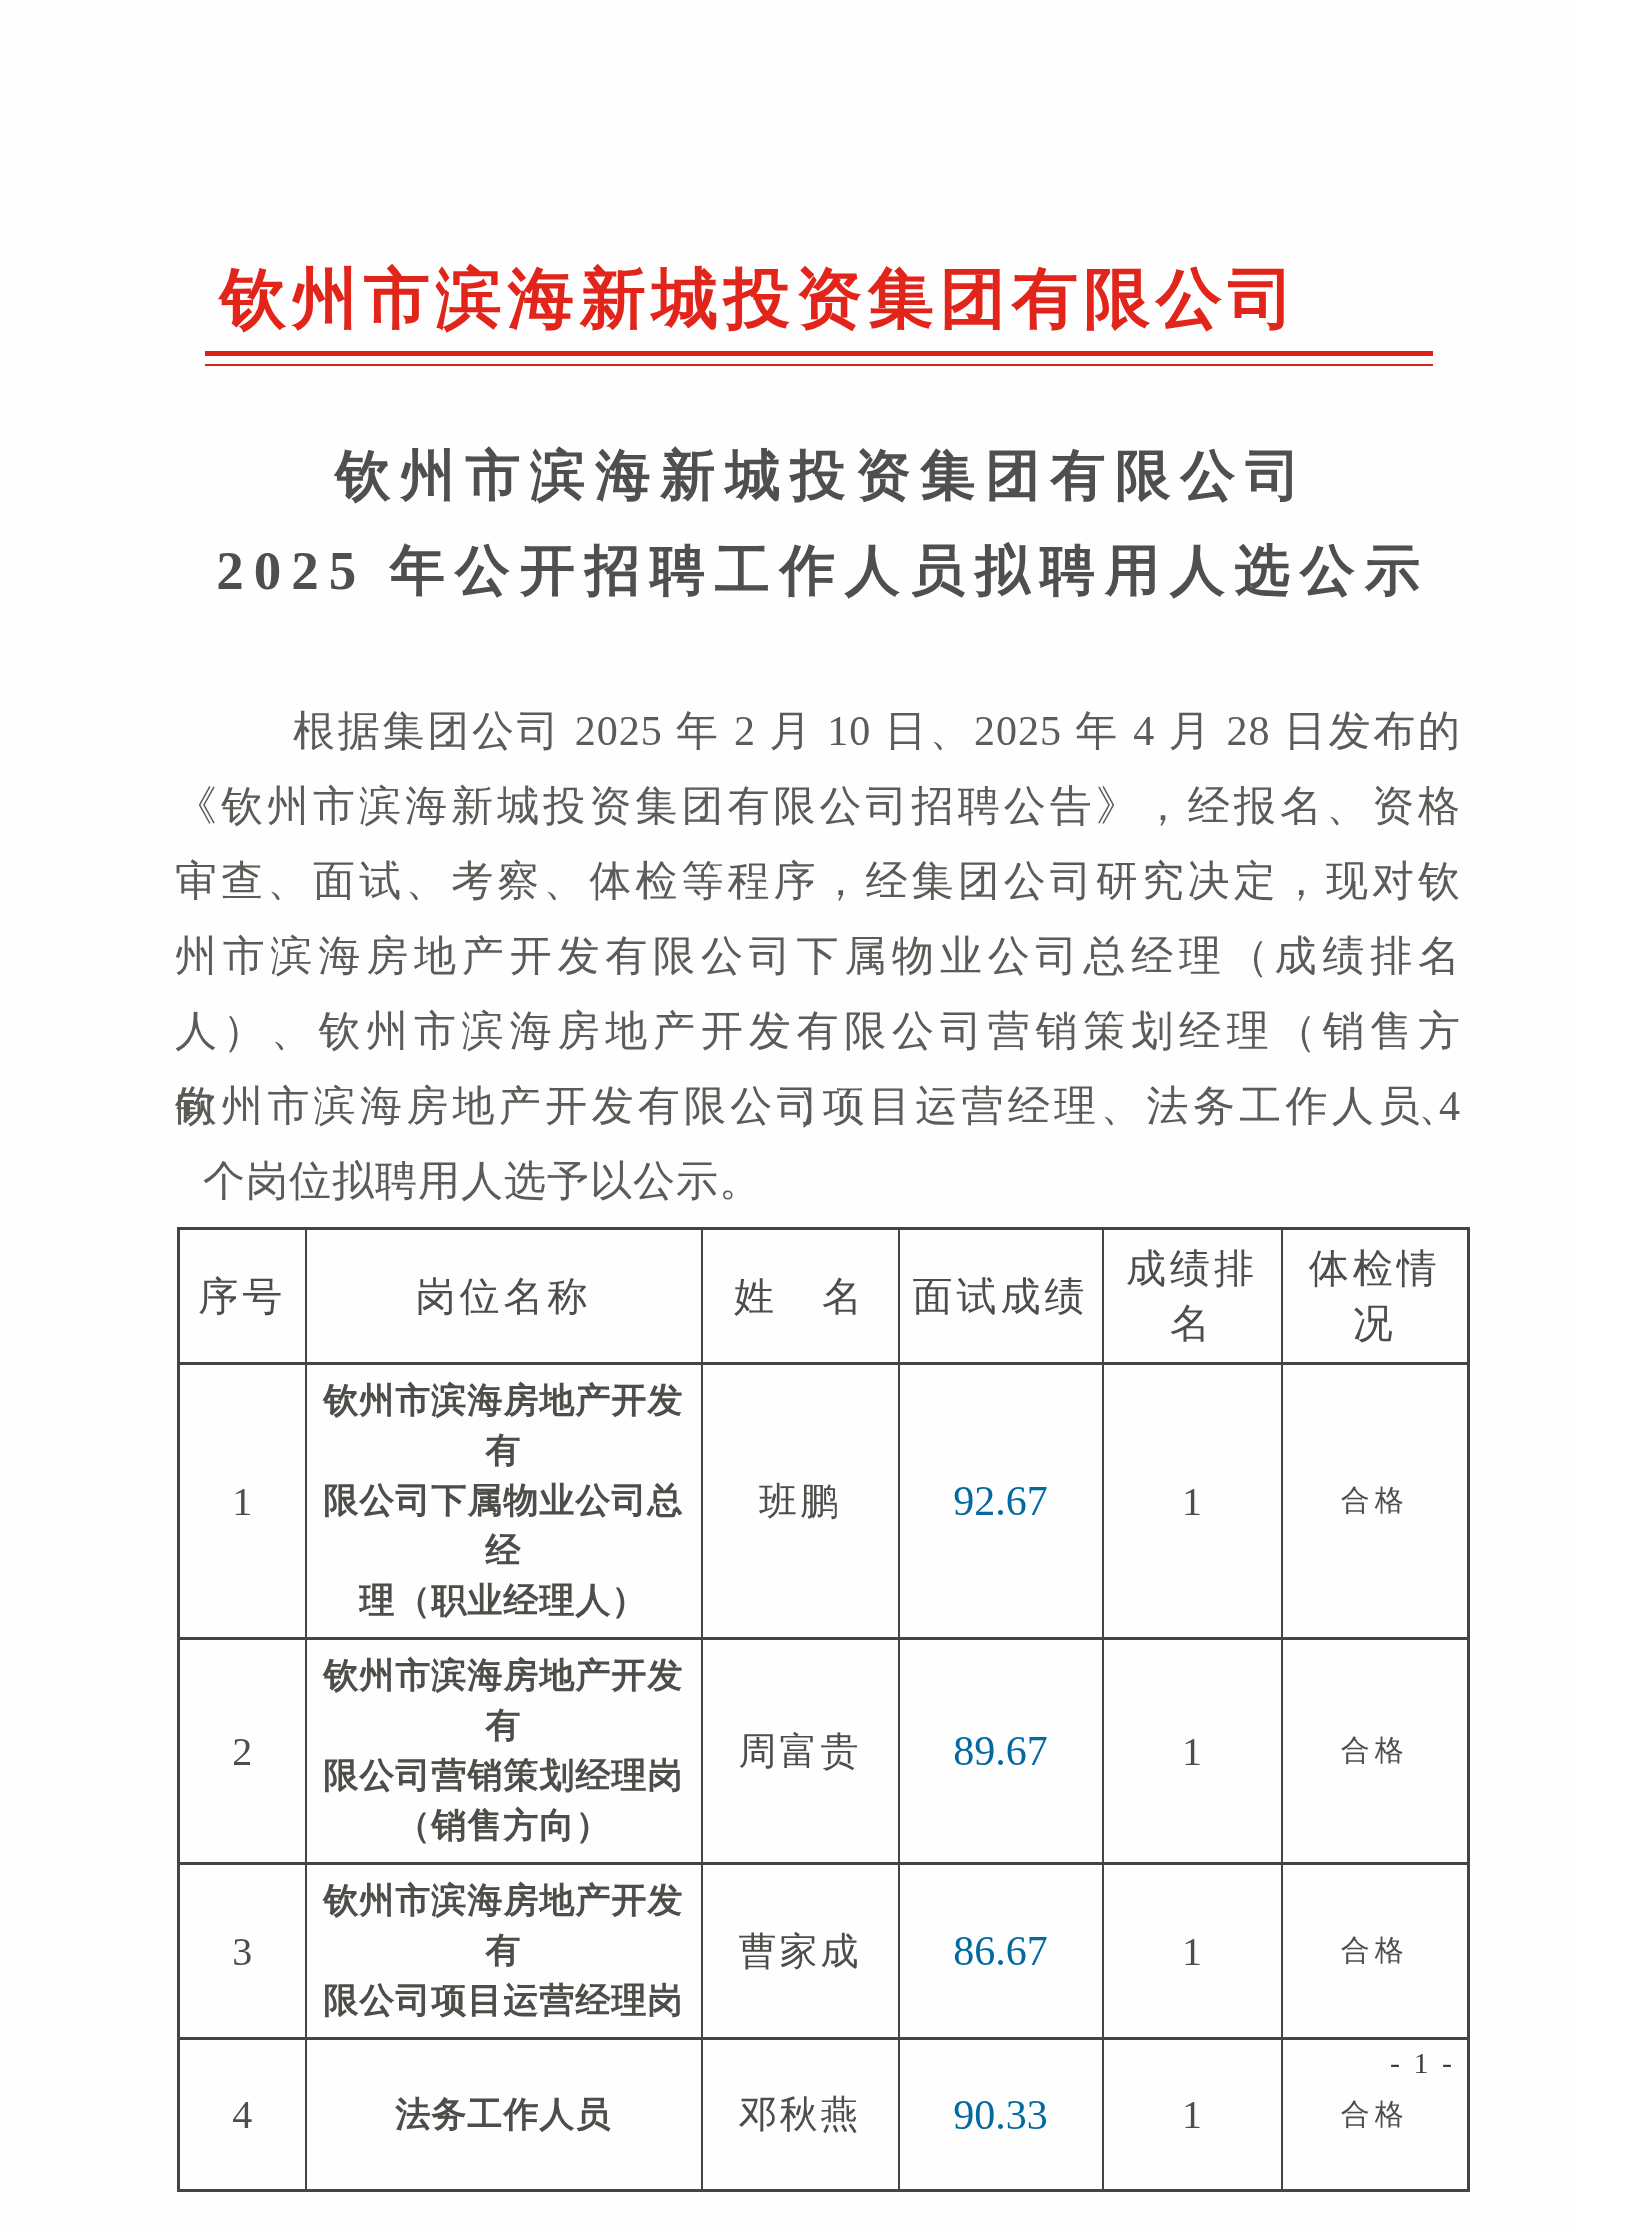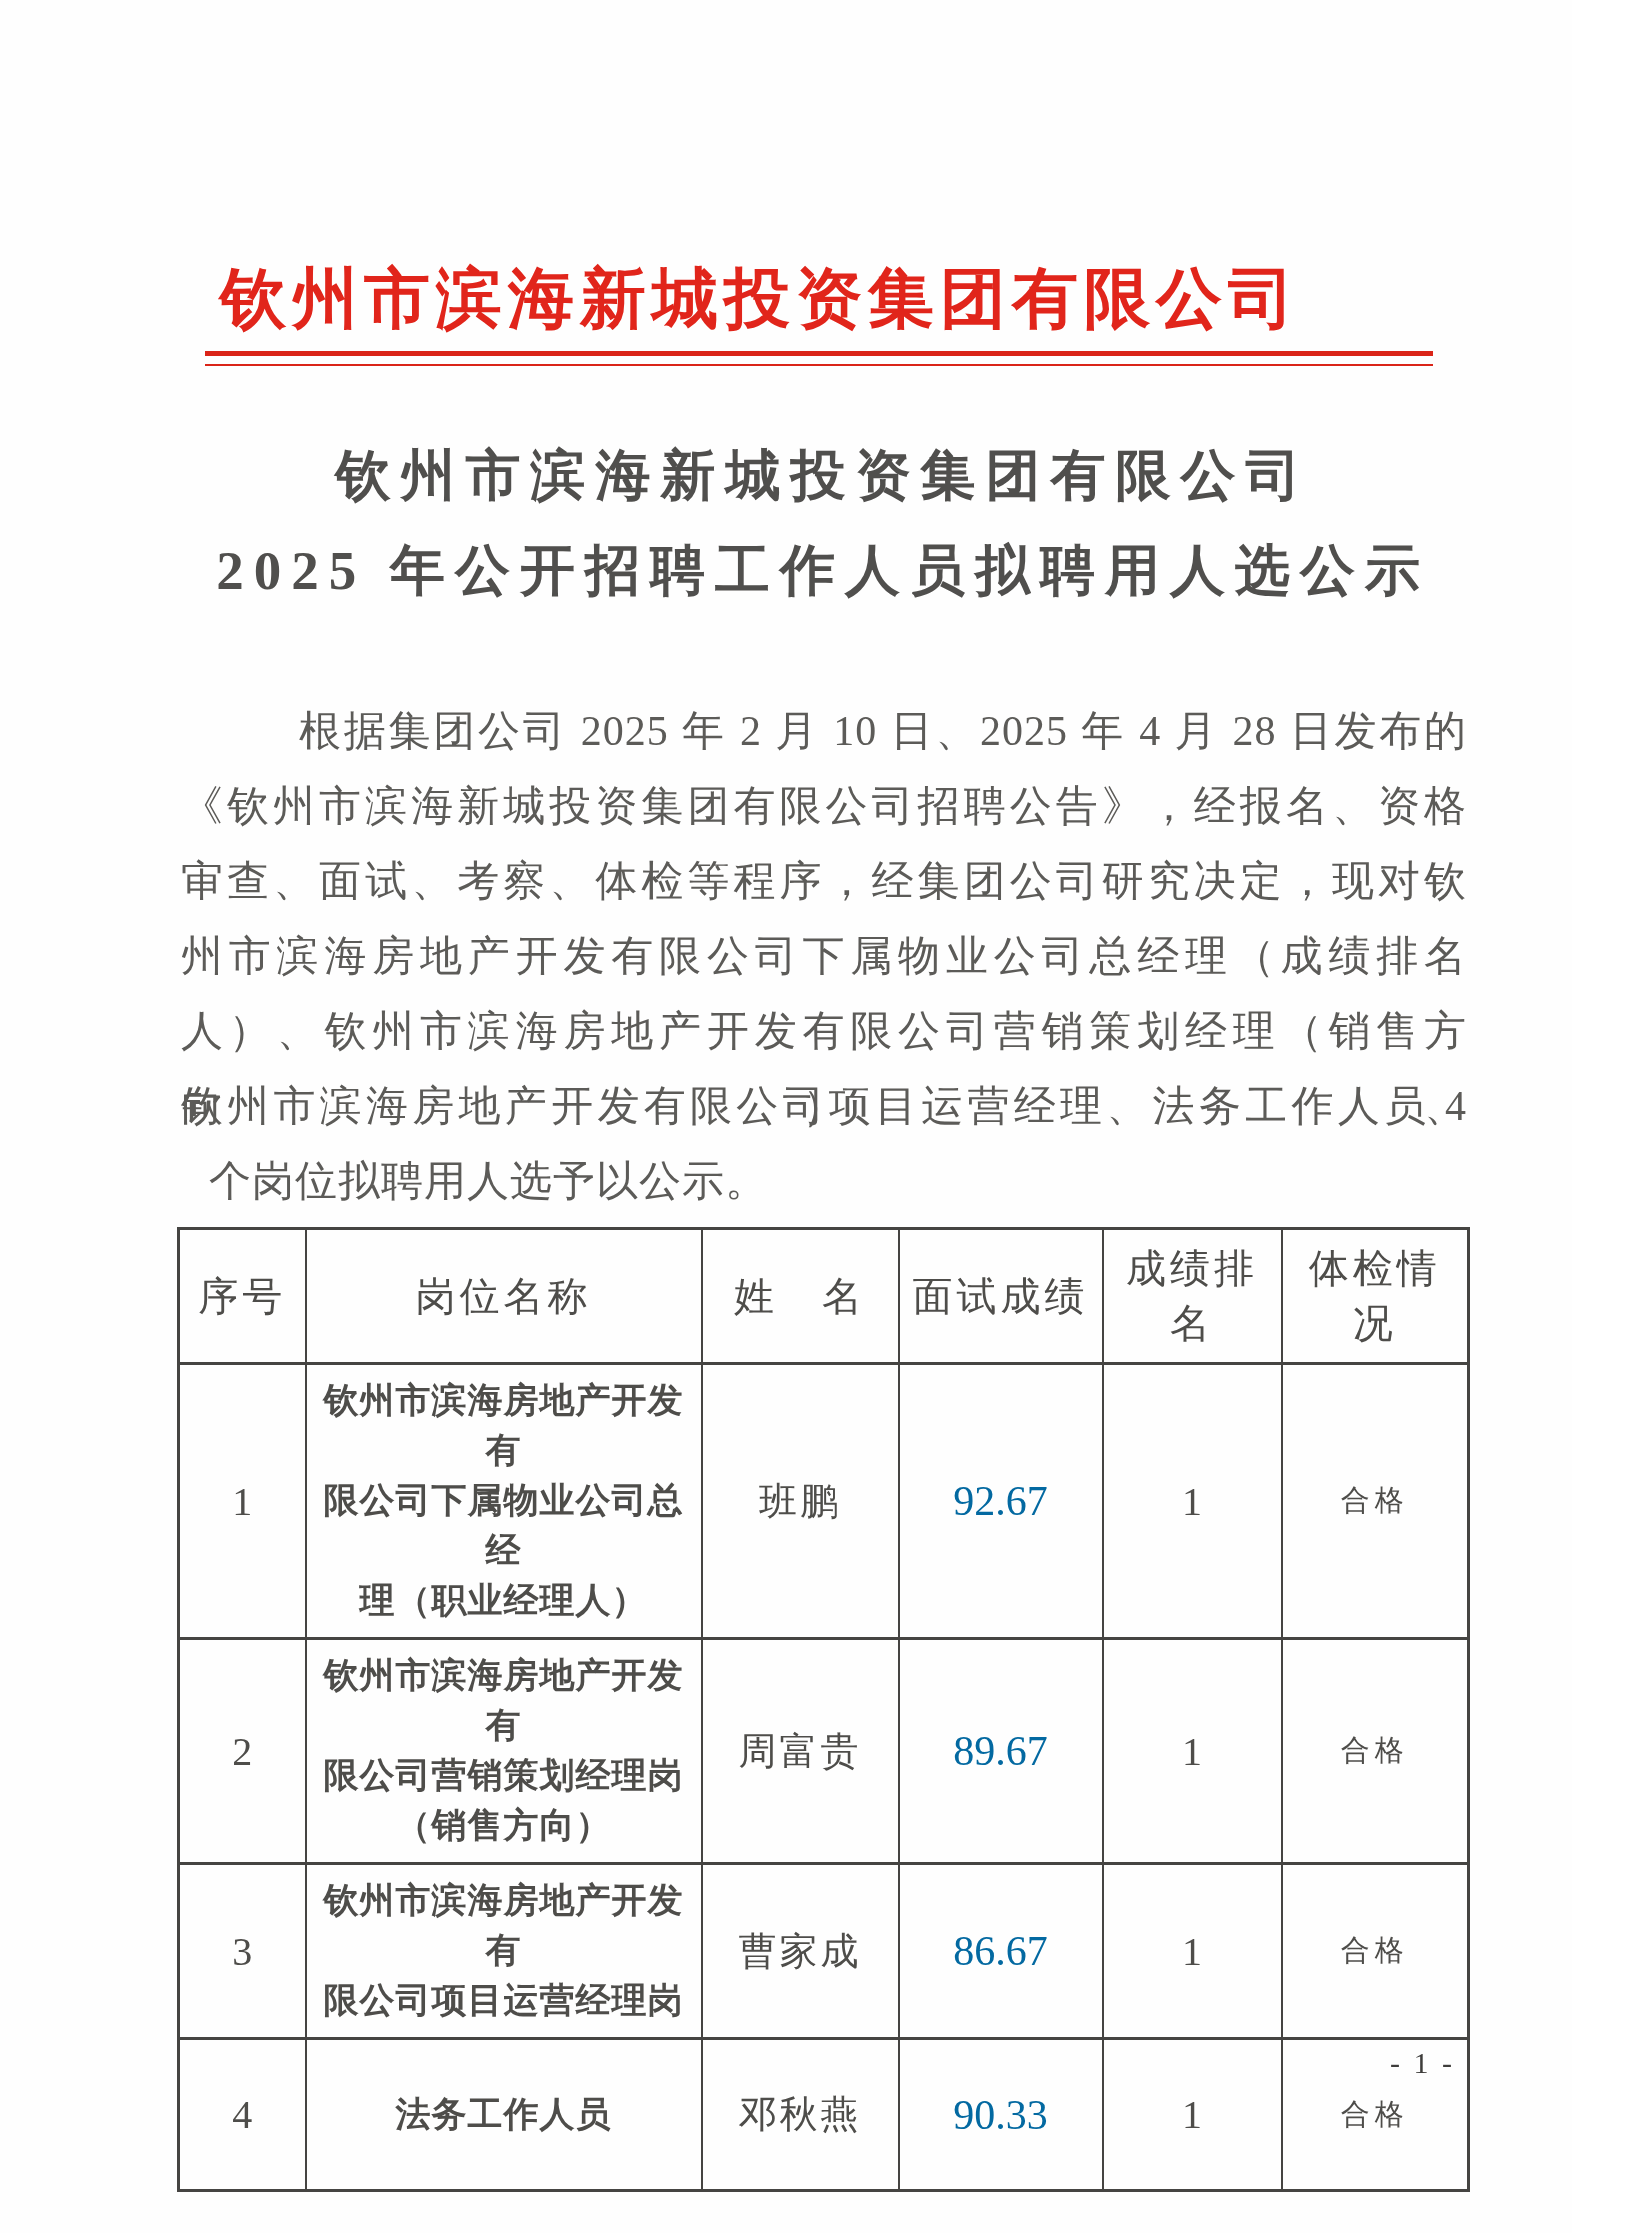--- a/index.html
+++ b/index.html
@@ -28,21 +28,21 @@
     position:absolute; top:444px; left:178px; width:1290px;
     text-align:center; color:#504f4d; font-weight:700;
   }
   .doc-title-line {
     font-size:55px; line-height:64px; letter-spacing:10px; white-space:nowrap;
   }
   .doc-title-line + .doc-title-line { margin-top:31px; }
 
   
   .paragraph {
-    position:absolute; top:694px; left:181px; width:1286px;
+    position:absolute; top:694px; left:175px; width:1286px;
     font-size:42px; color:#5c5b58;
   }
   .para-line {
     height:75px; line-height:75px;
     text-align:justify; text-align-last:justify;
     letter-spacing:1px;
   }
   .para-line.indent { text-indent:118px; }
   .para-line.last { text-align-last:left;margin-left:28px; }
 

